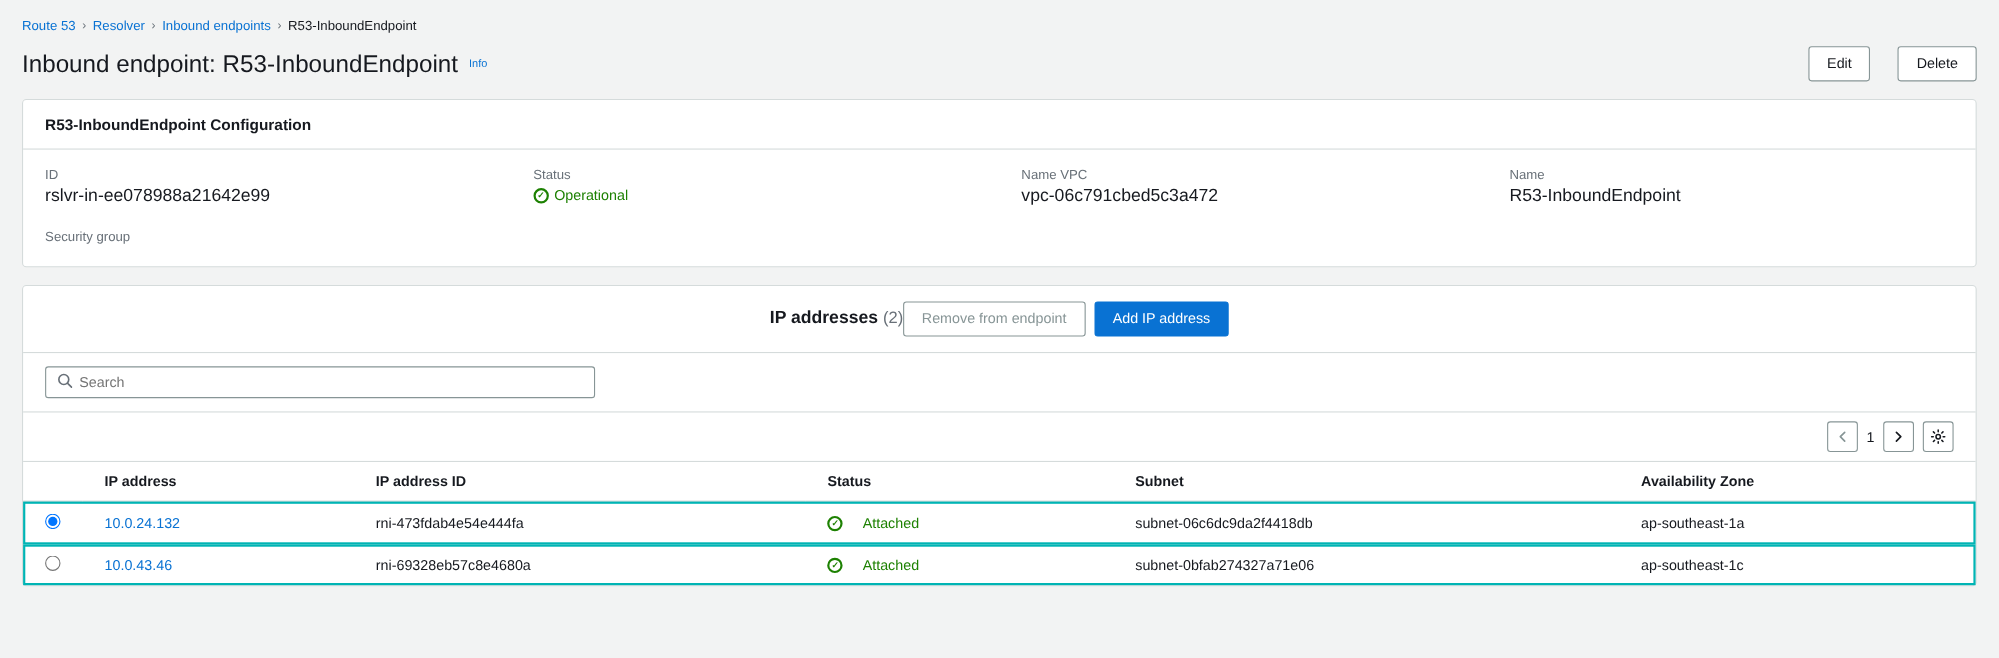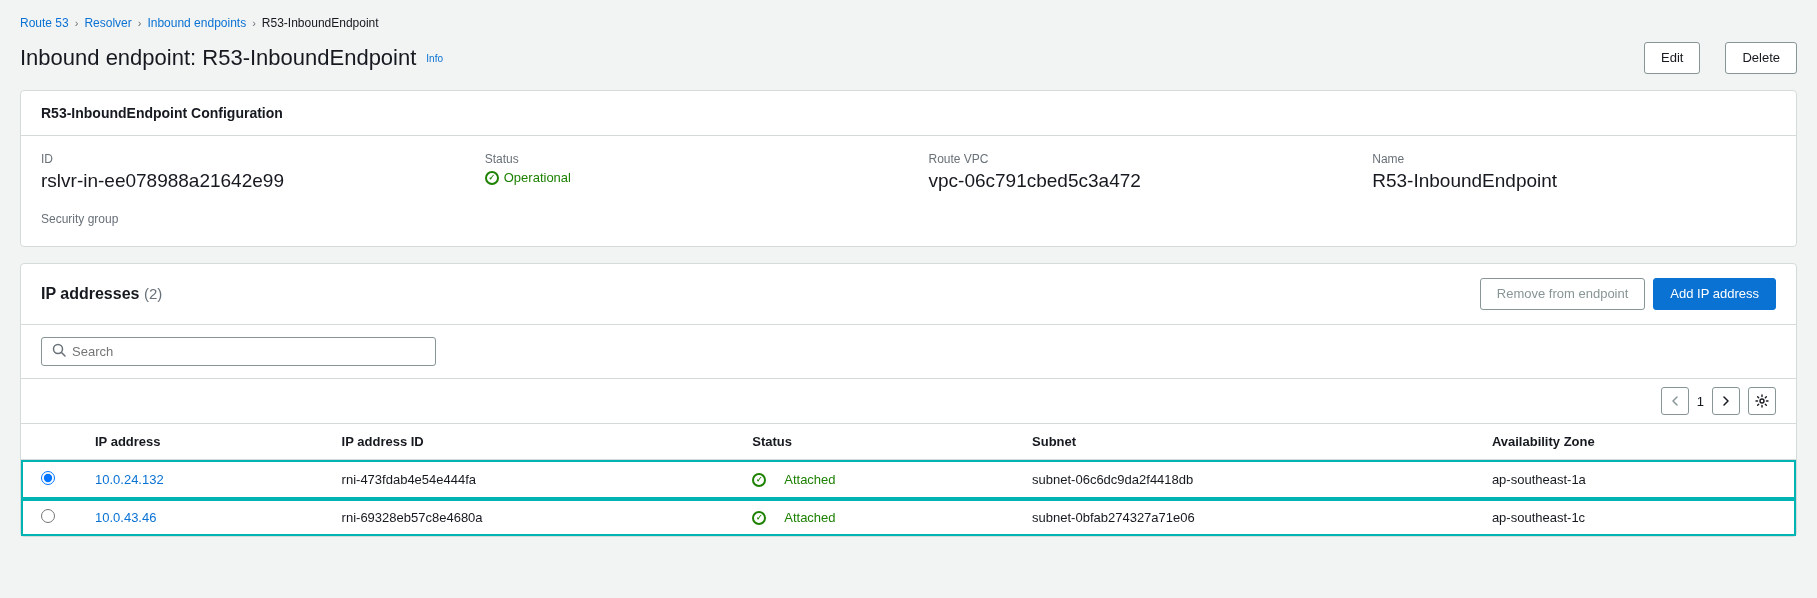--- a/index.html
+++ b/index.html
@@ -102,21 +102,21 @@
       gap: 20px 40px;
       padding: 16px 20px;
     }
     .config-item label {
       font-size: 12px;
       color: #687078;
       display: block;
       margin-bottom: 4px;
     }
     .config-item value {
-      font-size: 19px;
+      font-size: 16px;
       color: #16191f;
       display: block;
     }
     .status-operational {
       display: flex;
       align-items: center;
       gap: 5px;
       color: #1d8102;
       font-size: 13px;
     }
@@ -137,21 +137,21 @@
       font-weight: bold;
     }
     .ip-section {
       background: #fff;
       border: 1px solid #d5dbdb;
       border-radius: 4px;
     }
     .ip-section-header {
       display: flex;
       align-items: center;
-      justify-content: space-between;
+      justify-content: center;
       padding: 14px 20px;
       border-bottom: 1px solid #d5dbdb;
     }
     .ip-section-title {
       font-size: 16px;
       font-weight: 600;
     }
     .ip-count {
       font-weight: 400;
       color: #687078;
@@ -165,21 +165,21 @@
     .search-bar {
       padding: 12px 20px;
       border-bottom: 1px solid #d5dbdb;
     }
     .search-input-wrapper {
       display: flex;
       align-items: center;
       border: 1px solid #879596;
       border-radius: 3px;
       padding: 5px 10px;
-      width: 395px;
+      width: 500px;
       background: #fff;
     }
     .search-icon-svg {
       color: #687078;
       margin-right: 6px;
       flex-shrink: 0;
     }
     .search-input {
       border: none;
       outline: none;
@@ -320,21 +320,21 @@
         <value>rslvr-in-ee078988a21642e99</value>
       </div>
       <div class="config-item">
         <label>Status</label>
         <div class="status-operational">
           <span class="dot"></span>
           <span>Operational</span>
         </div>
       </div>
       <div class="config-item">
-        <label>Route VPC</label>
+        <label>Name VPC</label>
         <value>vpc-06c791cbed5c3a472</value>
       </div>
 
       <div class="config-item">
         <label>Name</label>
         <value>R53-InboundEndpoint</value>
       </div>
       <div class="config-item">
         <label>Security group</label>
       </div>

